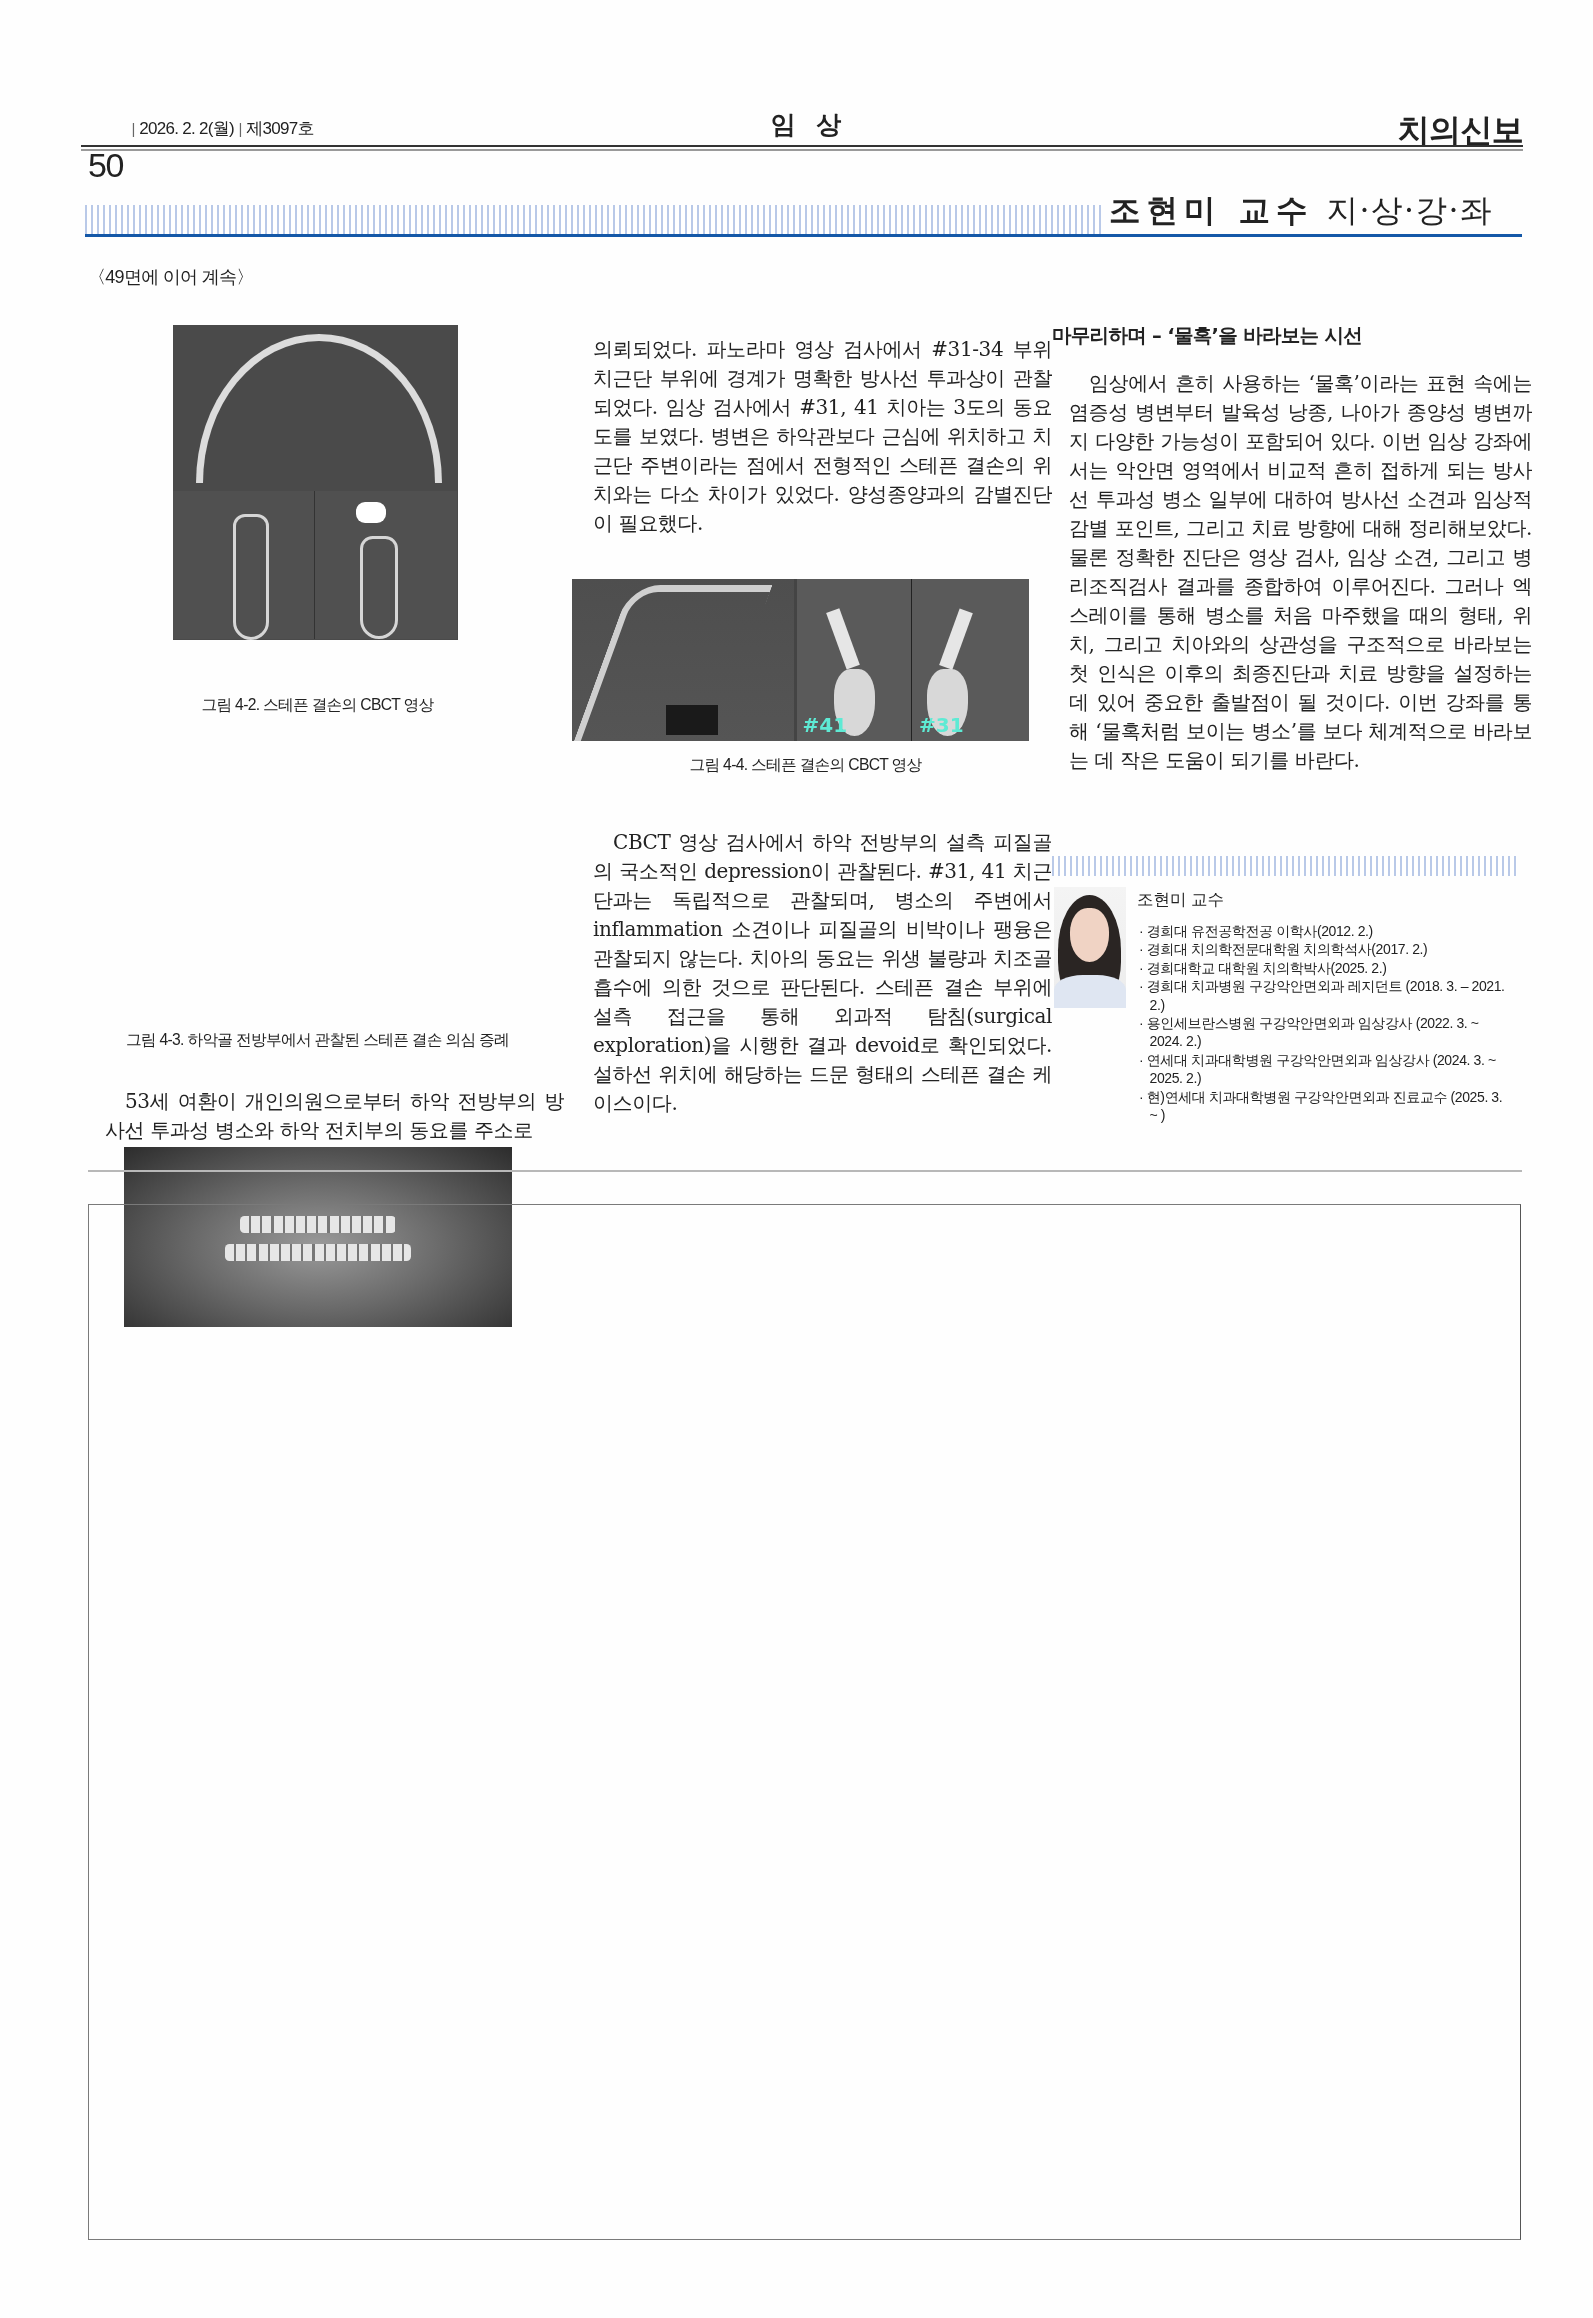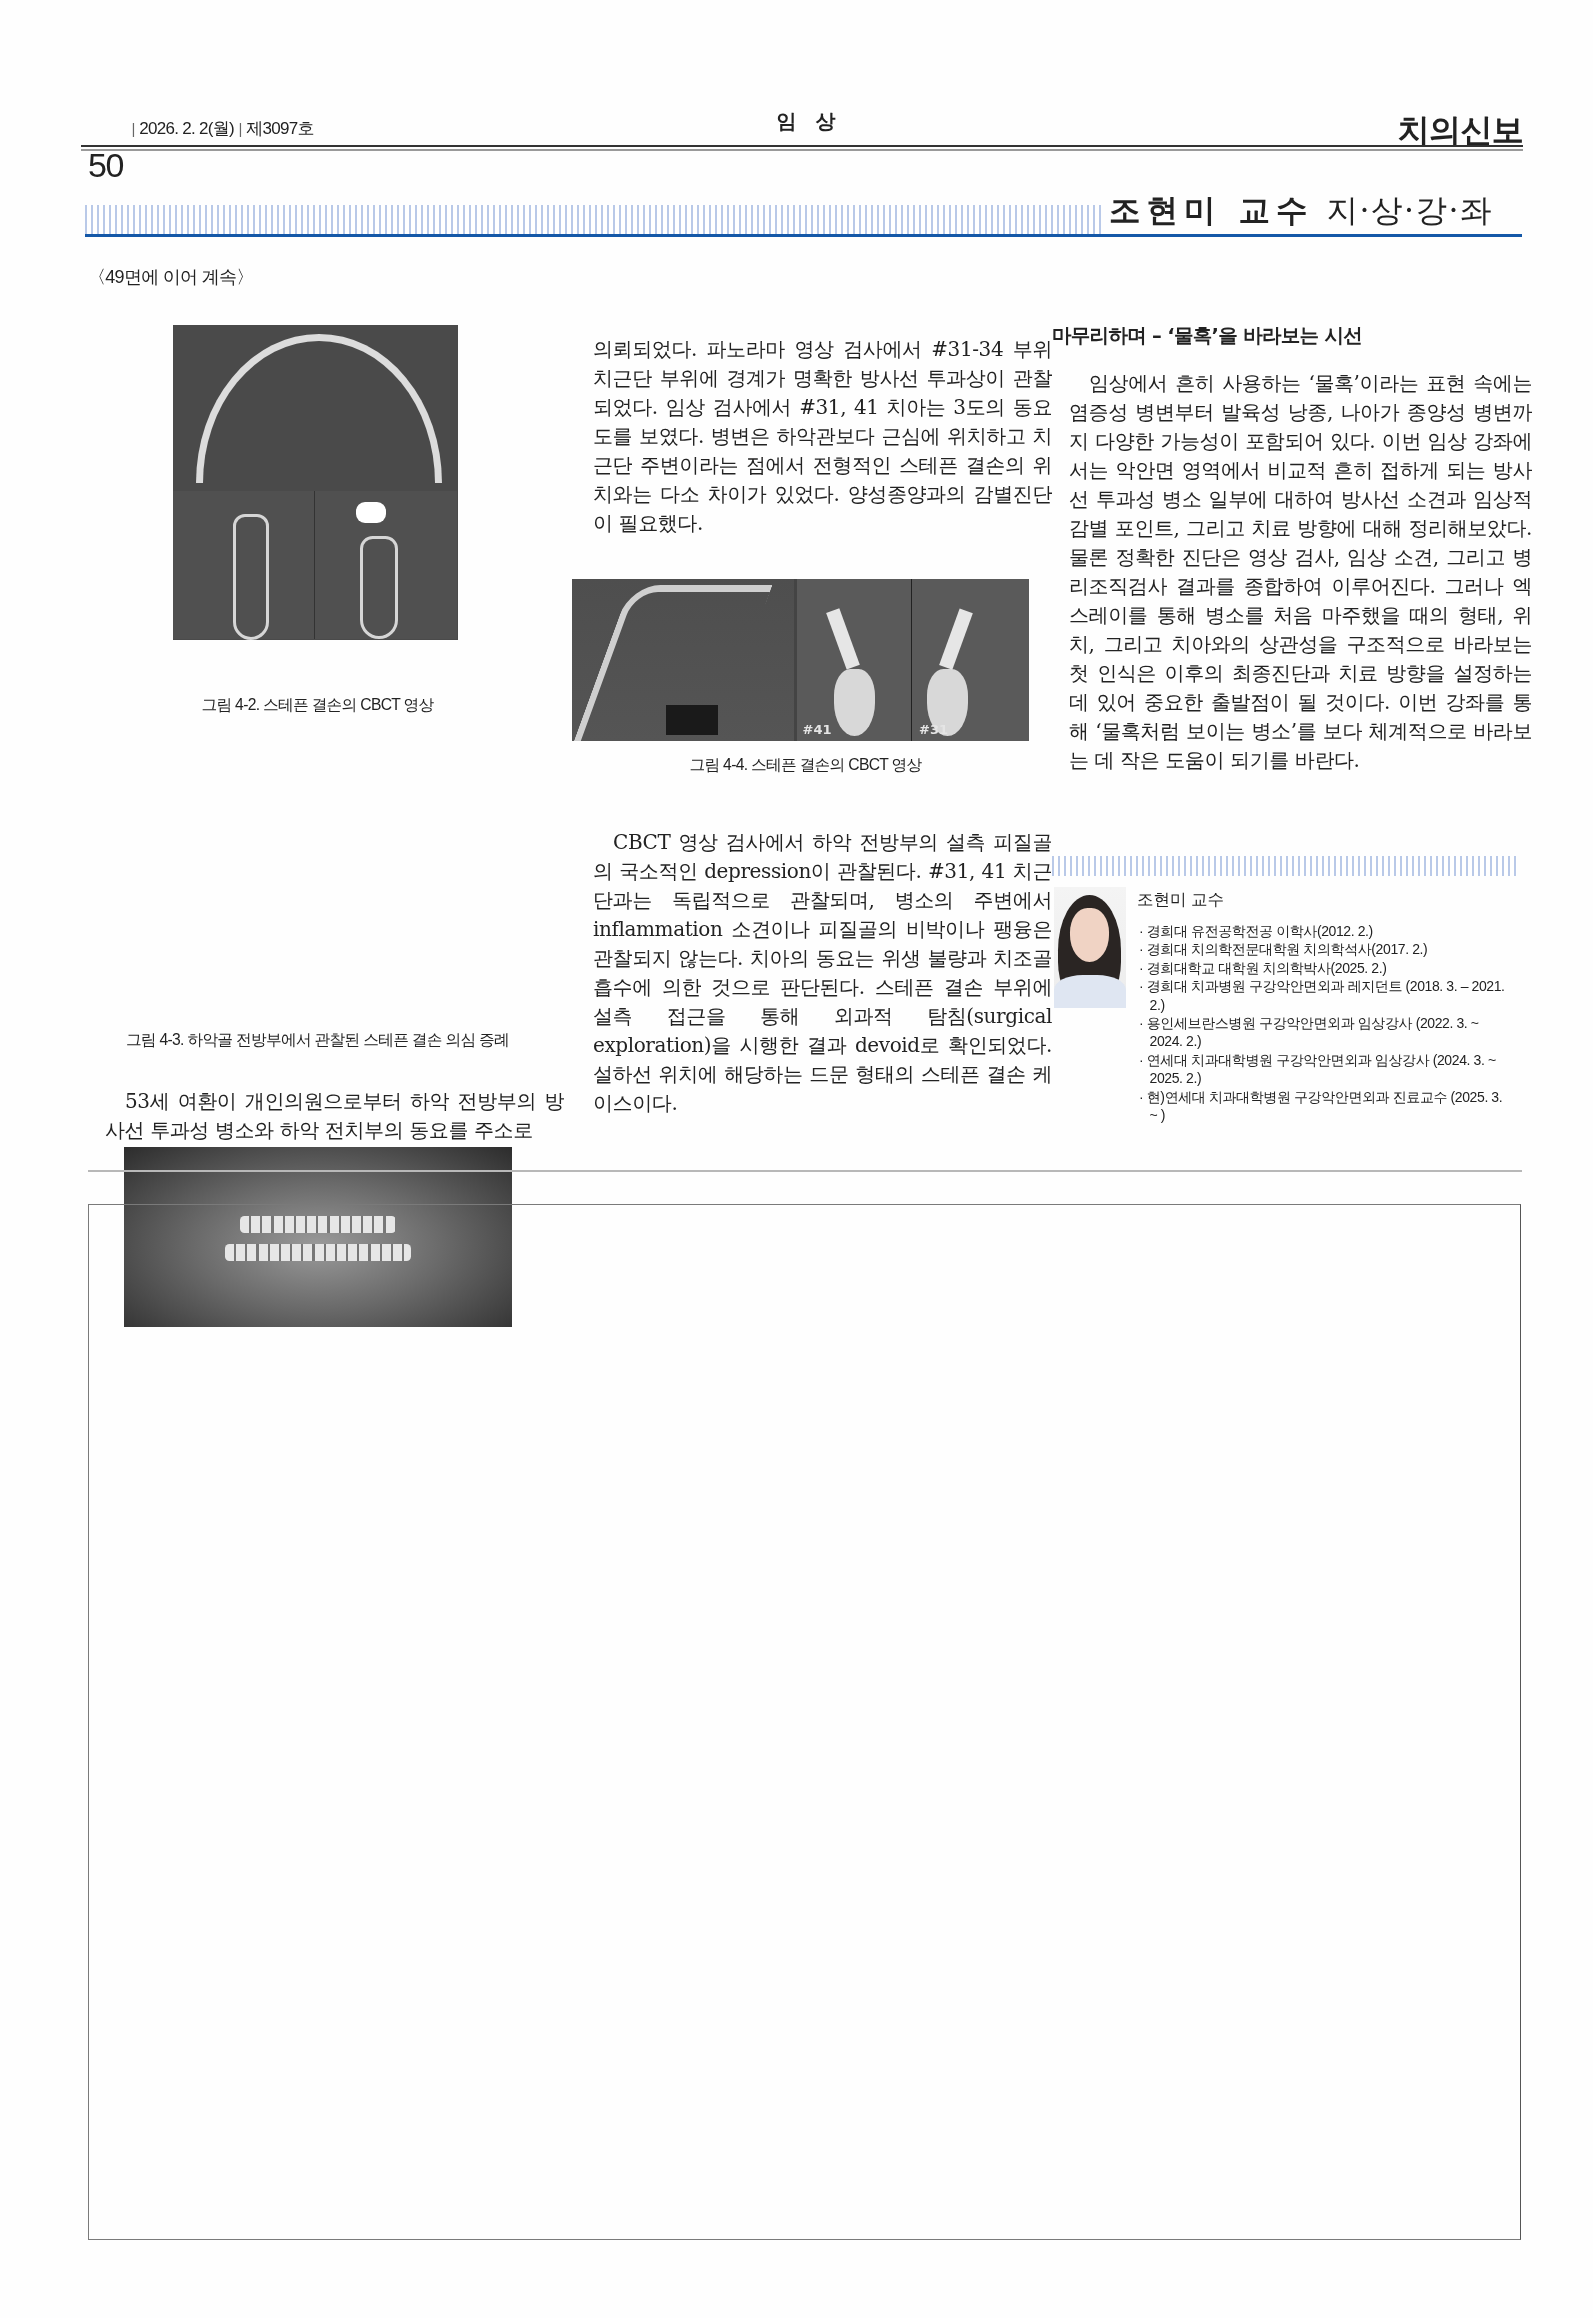--- a/index.html
+++ b/index.html
@@ -3,21 +3,21 @@
 <meta charset="utf-8">
 <style>
   html, body { margin:0; padding:0; background:#fefefe; }
   body { width:1593px; height:2319px; position:relative; overflow:hidden;
          font-family:"DejaVu Serif", "Liberation Serif", serif; color:#222; }
   .abs { position:absolute; }
   
   .hdr-num { left:88px; top:106px; font-family:"Liberation Sans", sans-serif; font-size:34px; color:#222; line-height:1; letter-spacing:-1.5px;margin-top:42px; }
   .hdr-meta { left:127px; top:117px; font-family:"Liberation Sans", sans-serif; font-size:17px; color:#222; letter-spacing:-0.7px; }
   .hdr-meta .sep { color:#666; margin:0 4.5px; font-size:15px; }
-  .hdr-section { left:764px; top:108px; width:90px; text-align:center; font-family:"DejaVu Sans", sans-serif; font-weight:bold; font-size:20px; letter-spacing:6px; }
+  .hdr-section { left:764px; top:108px; width:90px; text-align:center; font-family:"DejaVu Sans", sans-serif; font-weight:bold; font-size:25px; letter-spacing:6px; }
   .hdr-brand { right:70px; top:109px; font-family:"DejaVu Sans", sans-serif; font-weight:bold; font-size:32px; letter-spacing:-0.7px; }
   .hdr-rule1 { left:81px; top:145px; width:1442px; height:2.2px; background:#333; }
   .hdr-rule2 { left:81px; top:149px; width:1442px; height:1.5px; background:#9a9a9a; }
 
   
   .barcode { height:28.5px; background:repeating-linear-gradient(90deg,#b9c9e8 0 2.2px,#fff 2.2px 6px); }
   .banner-bar { left:85px; top:205px; width:1016px; }
   .banner-rule { left:85px; top:234px; width:1437px; height:3px; background:#1458a8; }
   .banner-title { left:1109px; top:190px; font-family:"DejaVu Sans", sans-serif; font-size:31.5px; letter-spacing:3px; white-space:nowrap; }
   .banner-title b { font-weight:bold; letter-spacing:6px; }
@@ -30,21 +30,21 @@
   .body-p { font-size:20px; line-height:29px; text-align:justify; letter-spacing:-0.4px; margin:17px; }
   .body-p.indent { text-indent:1em; }
   .caption { font-family:"Liberation Sans", sans-serif; font-size:15.7px; text-align:center; letter-spacing:-0.7px; }
   .subhead { font-family:"DejaVu Sans", sans-serif; font-weight:bold; font-size:19.5px; letter-spacing:-0.7px; }
 
   
   .ct { background:#4a4a4a; position:relative; overflow:hidden; }
   .ct .arch { position:absolute; border:7.5px solid #dcdcdc; border-bottom:none; border-radius:50% 50% 0 0 / 100% 100% 0 0; }
   .xray { background:radial-gradient(ellipse at 50% 55%, #9a9a9a 0%, #6a6a6a 45%, #2c2c2c 100%); position:relative; overflow:hidden; }
   .teeth { position:absolute; left:30%; width:40%; height:16.5px; background:repeating-linear-gradient(90deg,#e6e6e6 0 9px,#777 9px 11.2px); border-radius:4.5px; }
-  .tooth-label { position:absolute; color:#e5e5e5; font-family:"DejaVu Sans", sans-serif; font-weight:bold; font-size:13px;text-align:right; }
+  .tooth-label { position:absolute; color:#5eead4; font-family:"DejaVu Sans", sans-serif; font-weight:bold; font-size:20px;text-align:right; }
 
   .rule-gray { left:88px; width:1434px; height:2.2px; background:#b8b8b8; }
   .adbox { left:88px; top:1204px; width:1431px; height:1034px; border:1.5px solid #7a7a7a; border-right:0.7px solid #555; }
 
   .profile-name { font-family:"Liberation Sans", sans-serif; font-size:16.5px; }
   .profile-list { list-style:none; margin:0; padding:0; font-family:"Liberation Sans", sans-serif; font-size:14px; line-height:18.4px; letter-spacing:-0.4px; }
   .profile-list li { padding-left:13.5px; text-indent:-10.5px; }
   .photo { background:linear-gradient(180deg,#f4f4f4 0%, #ececec 100%); position:relative; overflow:hidden; }
   .photo .hair { position:absolute; left:22.5px; top:15px; width:86px; height:112px; background:#2a2523; border-radius:50% 50% 40% 40%; }
   .photo .face { position:absolute; left:39px; top:30px; width:54px; height:67px; background:#f0d3c4; border-radius:45% 45% 50% 50%; }

